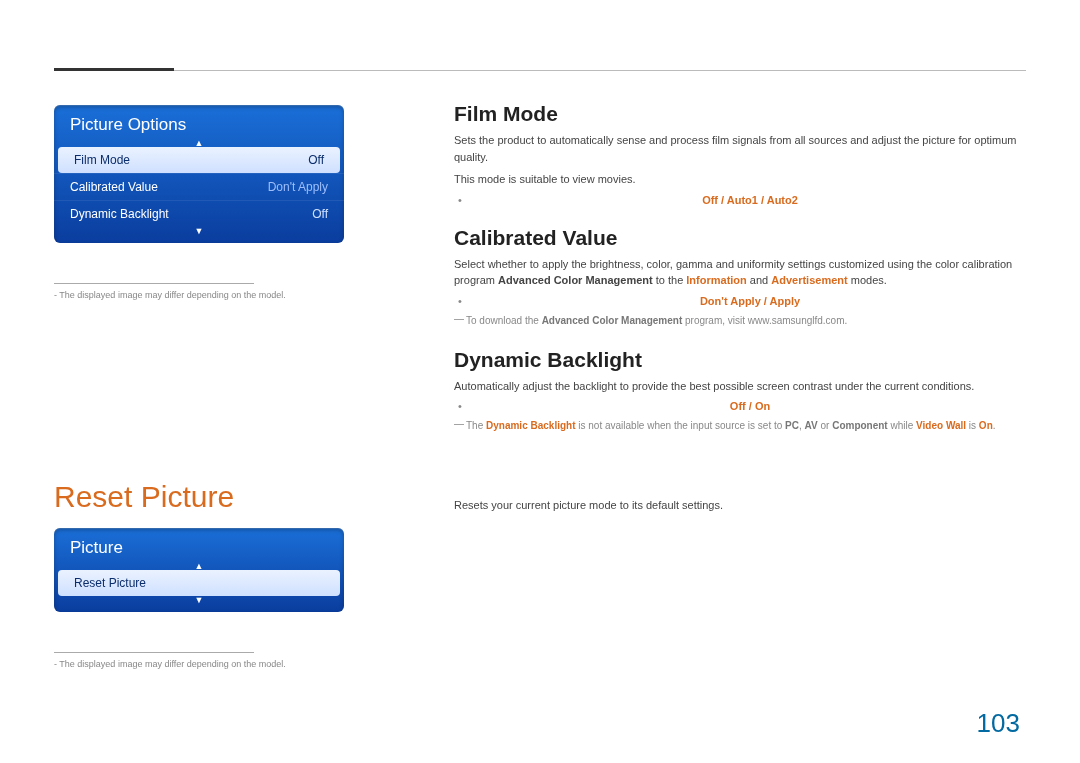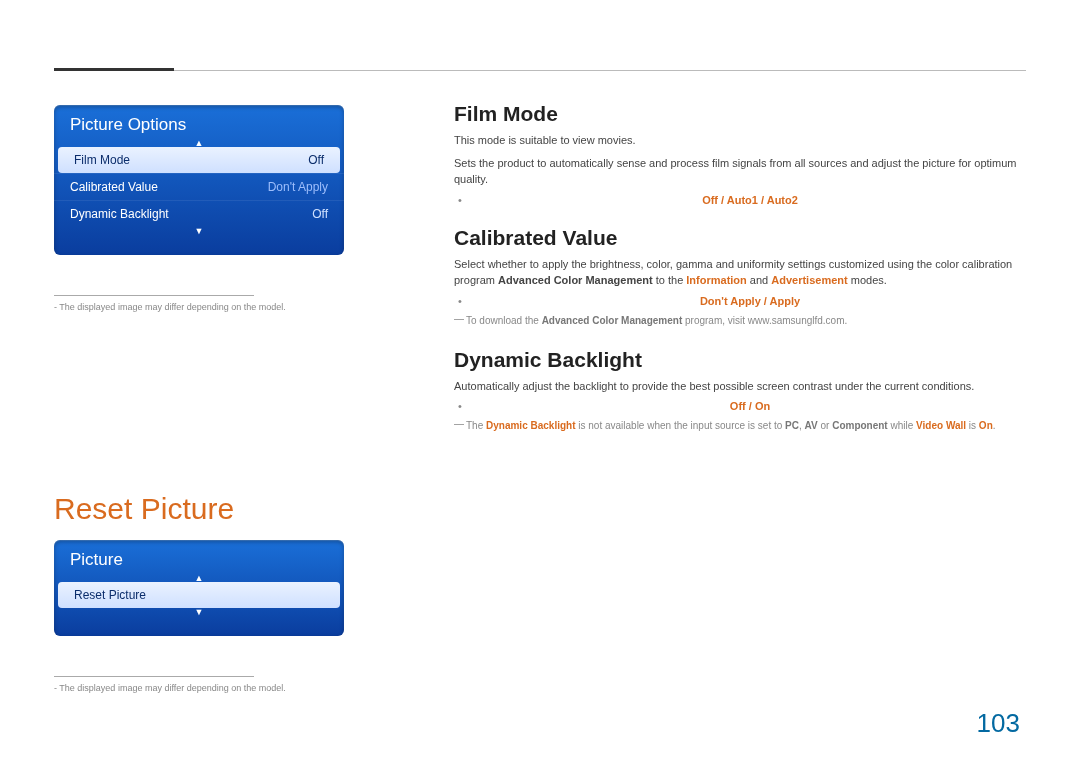--- a/index.html
+++ b/index.html
@@ -35,21 +35,21 @@
   }
   .right-col {
     position: absolute;
     left: 454px;
     top: 102px;
     width: 576px;
   }
   .menu-panel {
     background: linear-gradient(#1a6fd8, #0a3d9e);
     border-radius: 6px;
-    padding: 0 0 20px 0;
+    padding: 0 0 8px 0;
     box-shadow: 0 2px 4px rgba(0,0,0,0.3) inset, 0 1px 1px rgba(255,255,255,0.2) inset;
     overflow: hidden;
   }
   .menu-panel .panel-title {
     color: #fff;
     font-size: 17px;
     font-weight: 400;
     padding: 10px 16px 4px 16px;
   }
   .menu-panel .arrow-row {
@@ -219,22 +219,22 @@
   </div>
 
   <hr class="footnote-rule">
   <div class="footnote">- <span>The displayed image may differ depending on the model.</span></div>
 </div>
 
 <div class="right-col">
 
   <div class="sect-block">
     <h2 class="section">Film Mode</h2>
+    <div class="body-text">Sets the product to automatically sense and process film signals from all sources and adjust the picture for optimum quality.</div>
     <div class="body-text">This mode is suitable to view movies.</div>
-    <div class="body-text">Sets the product to automatically sense and process film signals from all sources and adjust the picture for optimum quality.</div>
     <ul class="bullets">
       <li><span class="opt">Off / Auto1 / Auto2</span></li>
     </ul>
   </div>
 
   <div class="sect-block">
     <h2 class="section">Calibrated Value</h2>
     <div class="body-text">
       <span>Select whether to apply the brightness, color, gamma and uniformity settings customized using the color calibration program </span><span class="bold">Advanced Color Management</span><span> to the </span><span class="accent">Information</span><span> and </span><span class="accent">Advertisement</span><span> modes.</span>
     </div>
@@ -250,15 +250,16 @@
     <h2 class="section">Dynamic Backlight</h2>
     <div class="body-text">Automatically adjust the backlight to provide the best possible screen contrast under the current conditions.</div>
     <ul class="bullets">
       <li><span class="opt">Off / On</span></li>
     </ul>
     <div class="dash-note">
       <span>The </span><span class="accent">Dynamic Backlight</span><span> is not available when the input source is set to </span><span class="bold">PC</span><span>, </span><span class="bold">AV</span><span> or </span><span class="bold">Component</span><span> while </span><span class="accent">Video Wall</span><span> is </span><span class="accent">On</span><span>.</span>
     </div>
   </div>
 
+  <div class="body-text" style="margin-top:64px;">Resets your current picture mode to its default settings.</div>
 </div>
 
 <div class="page-num">103</div>
 
 </body></html>

